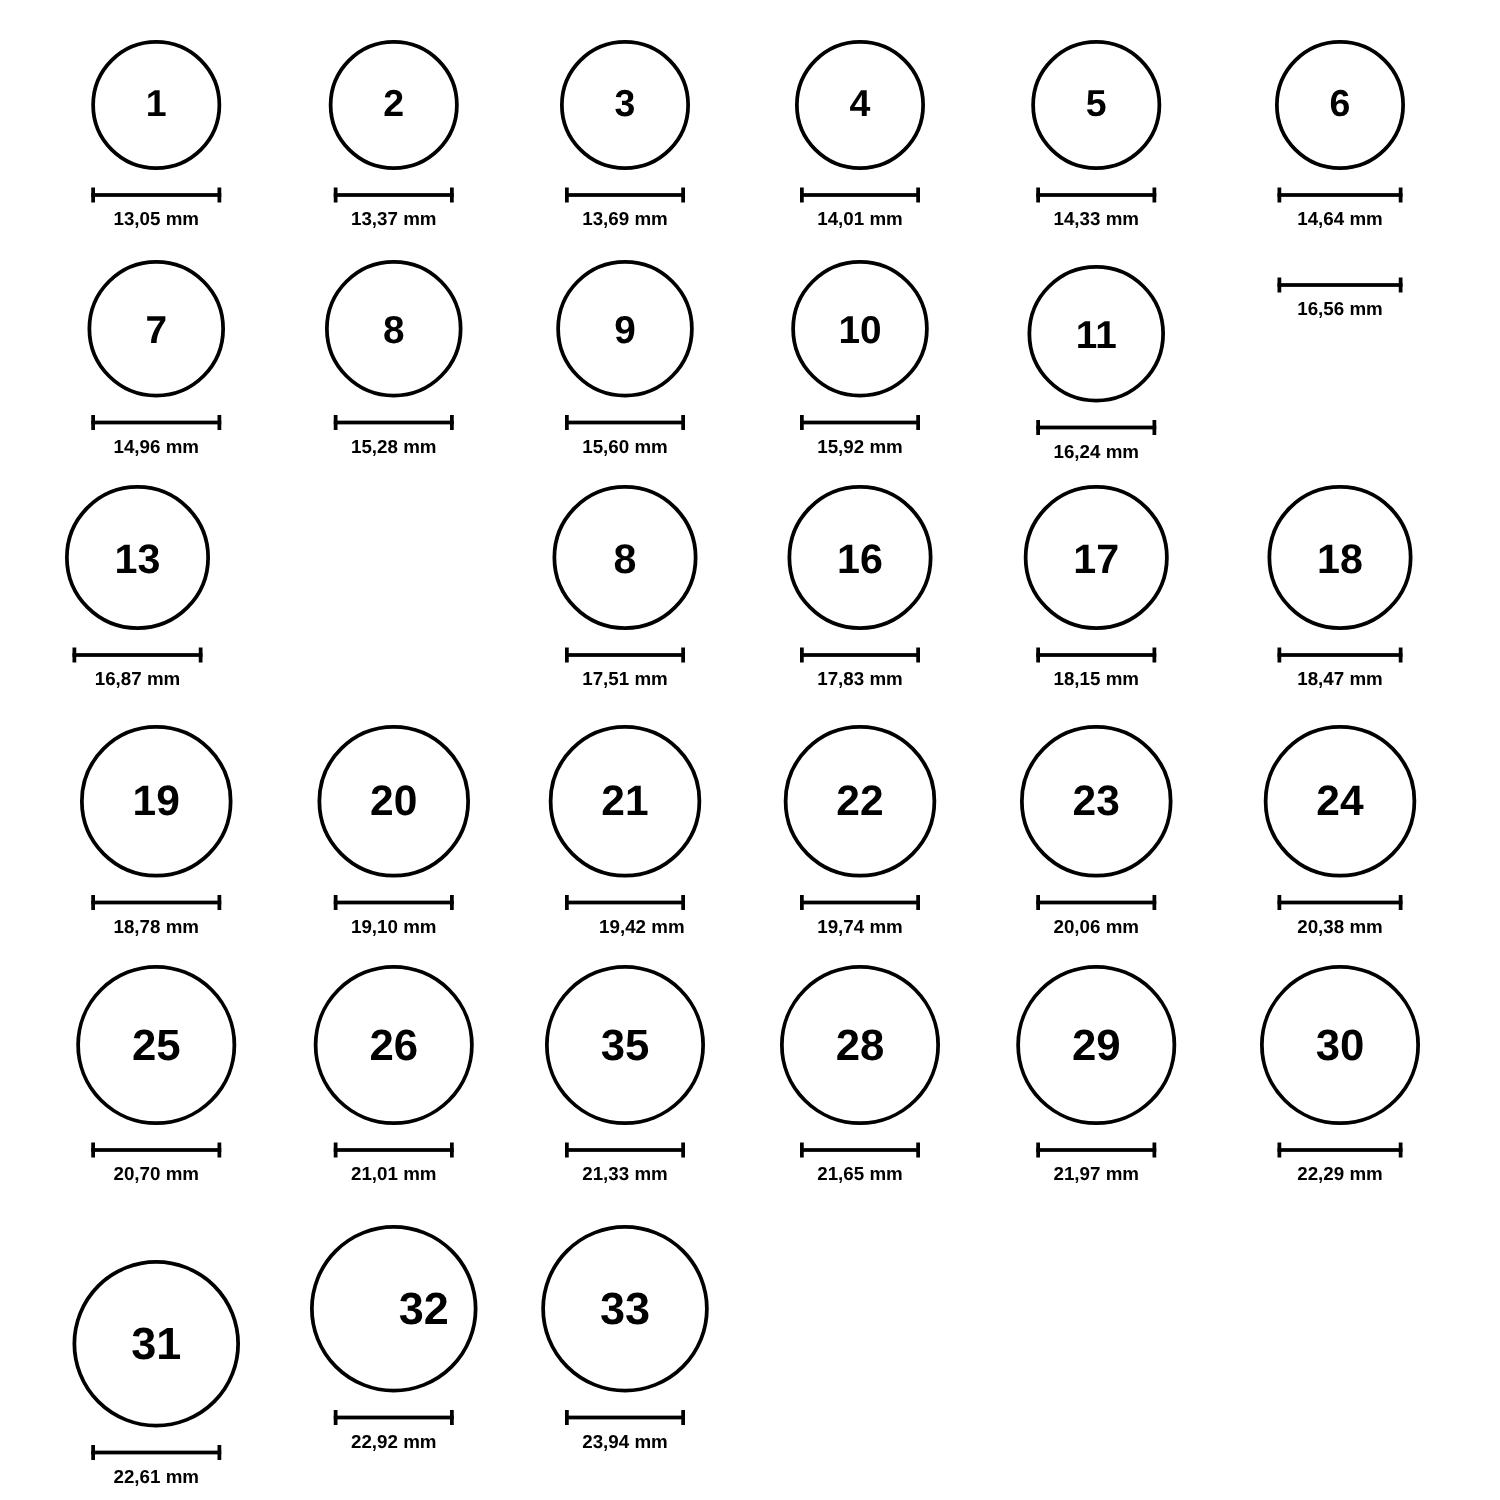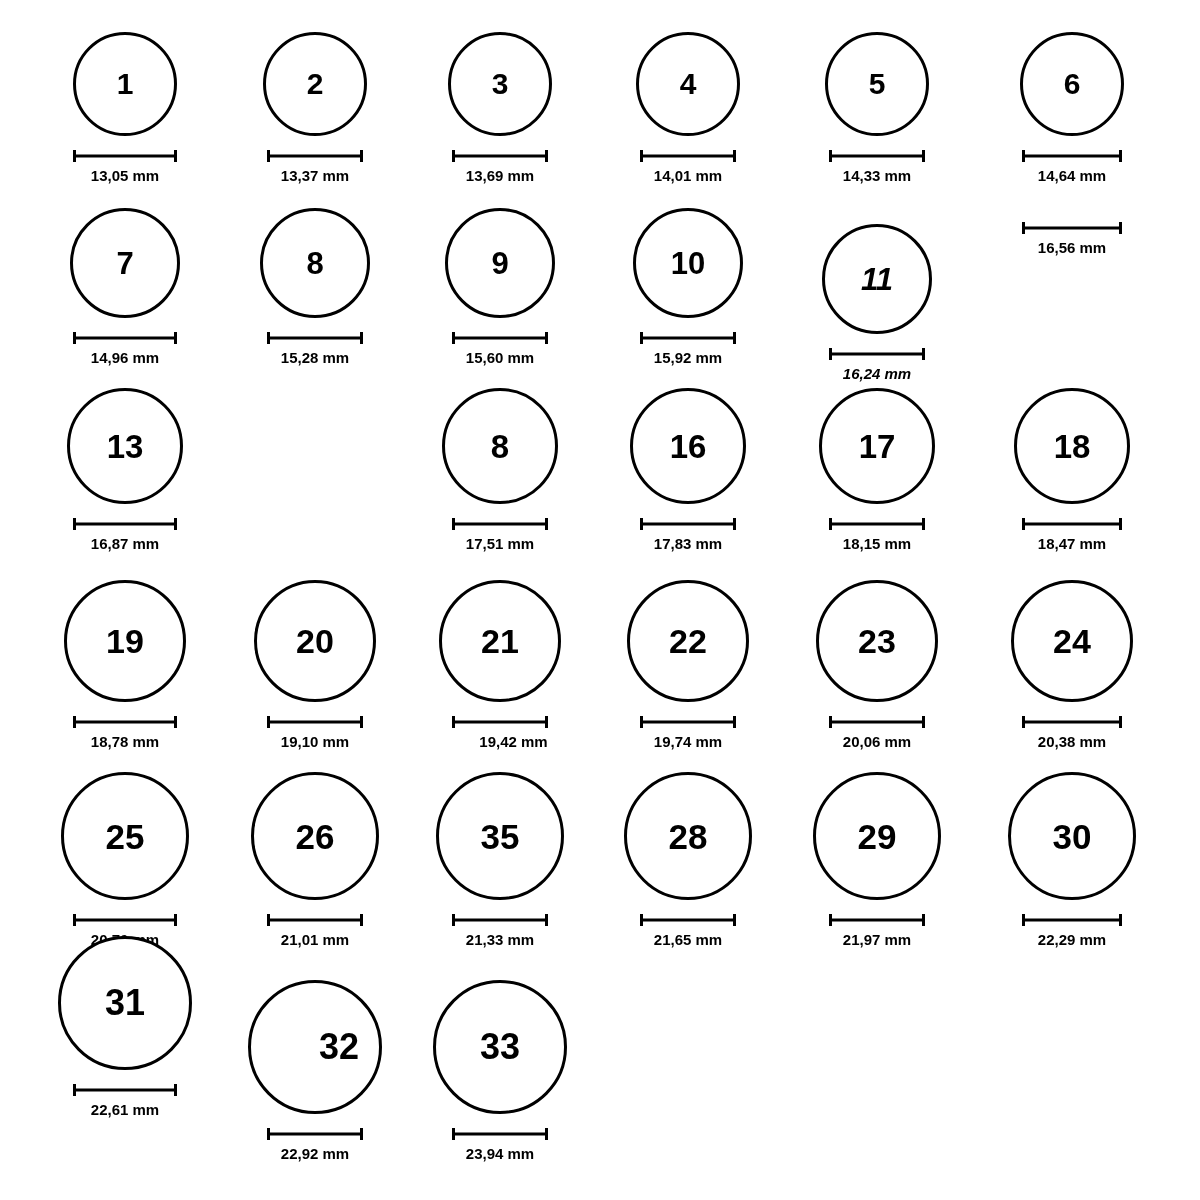--- a/index.html
+++ b/index.html
@@ -190,42 +190,42 @@
         <span class="ring-number" style="font-size: 31px;">10</span>
       </div>
       <div style="height: 14px;"></div>
       <div class="measure-bar" style="width: 96px;">
         <div class="rule"></div>
         <div class="cap-left"></div>
         <div class="cap-right"></div>
       </div>
       <div class="measure-label" style="margin-top: 5px;">15,92 mm</div>
     </div>
-    <div class="size-cell" style="left: 787px; top: 224px; width: 180px; font-style: italic;">
+    <div class="size-cell" style="left: 787px; top: 212px; width: 180px;">
       <div class="ring-circle" style="width: 110px; height: 110px;">
         <span class="ring-number" style="font-size: 31px;">11</span>
       </div>
       <div style="height: 14px;"></div>
       <div class="measure-bar" style="width: 96px;">
         <div class="rule"></div>
         <div class="cap-left"></div>
         <div class="cap-right"></div>
       </div>
       <div class="measure-label" style="margin-top: 5px;">16,24 mm</div>
     </div>
     <div class="size-cell" style="left: 982px; top: 208px; width: 180px;">
       <div style="height: 14px;"></div>
       <div class="measure-bar" style="width: 100px;">
         <div class="rule"></div>
         <div class="cap-left"></div>
         <div class="cap-right"></div>
       </div>
       <div class="measure-label" style="margin-top: 5px;">16,56 mm</div>
     </div>
-    <div class="size-cell" style="left: 35px; top: 388px; width: 180px;">
+    <div class="size-cell" style="left: 20px; top: 388px; width: 180px;">
       <div class="ring-circle" style="width: 116px; height: 116px;">
         <span class="ring-number" style="font-size: 33px;">13</span>
       </div>
       <div style="height: 14px;"></div>
       <div class="measure-bar" style="width: 104px;">
         <div class="rule"></div>
         <div class="cap-left"></div>
         <div class="cap-right"></div>
       </div>
       <div class="measure-label" style="margin-top: 5px;">16,87 mm</div>
@@ -415,21 +415,21 @@
         <span class="ring-number" style="font-size: 35px;">30</span>
       </div>
       <div style="height: 14px;"></div>
       <div class="measure-bar" style="width: 100px;">
         <div class="rule"></div>
         <div class="cap-left"></div>
         <div class="cap-right"></div>
       </div>
       <div class="measure-label" style="margin-top: 5px;">22,29 mm</div>
     </div>
-    <div class="size-cell" style="left: 35px; top: 936px; width: 180px;">
+    <div class="size-cell" style="left: 35px; top: 1008px; width: 180px;">
       <div class="ring-circle" style="width: 134px; height: 134px;">
         <span class="ring-number" style="font-size: 36px;">31</span>
       </div>
       <div style="height: 14px;"></div>
       <div class="measure-bar" style="width: 104px;">
         <div class="rule"></div>
         <div class="cap-left"></div>
         <div class="cap-right"></div>
       </div>
       <div class="measure-label" style="margin-top: 5px;">22,61 mm</div>

